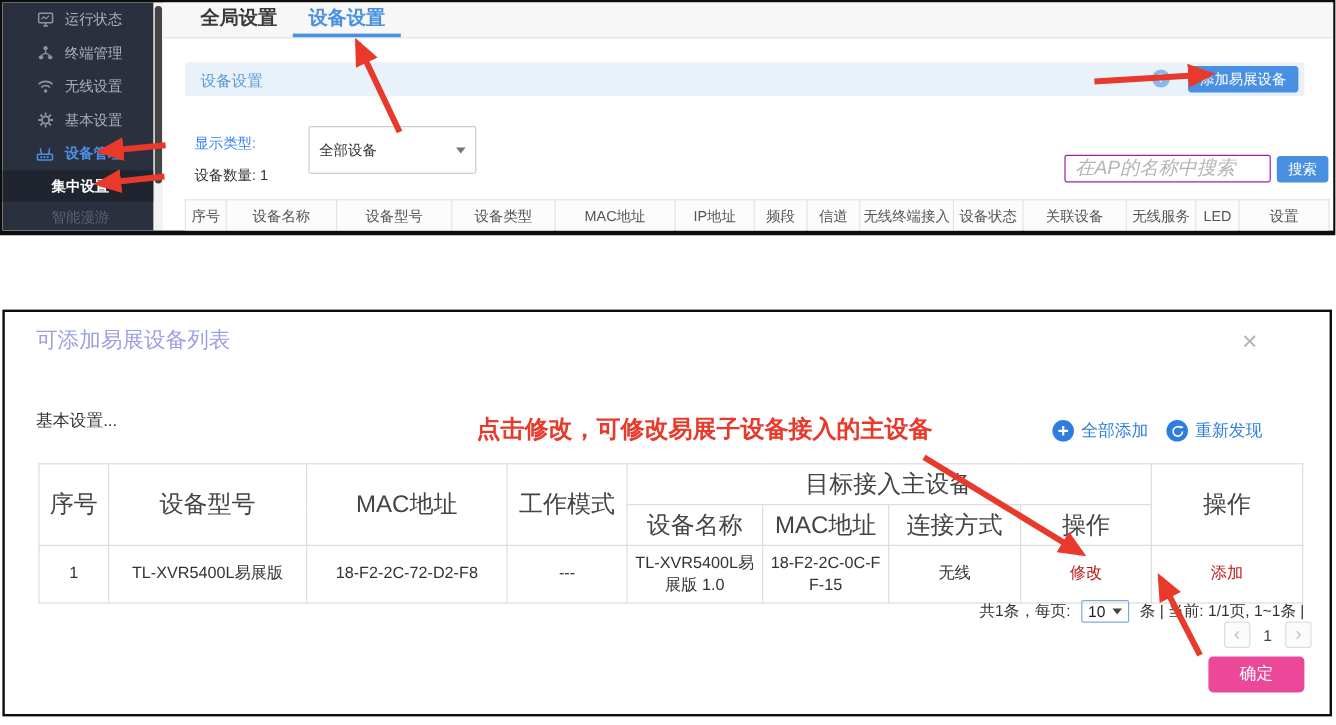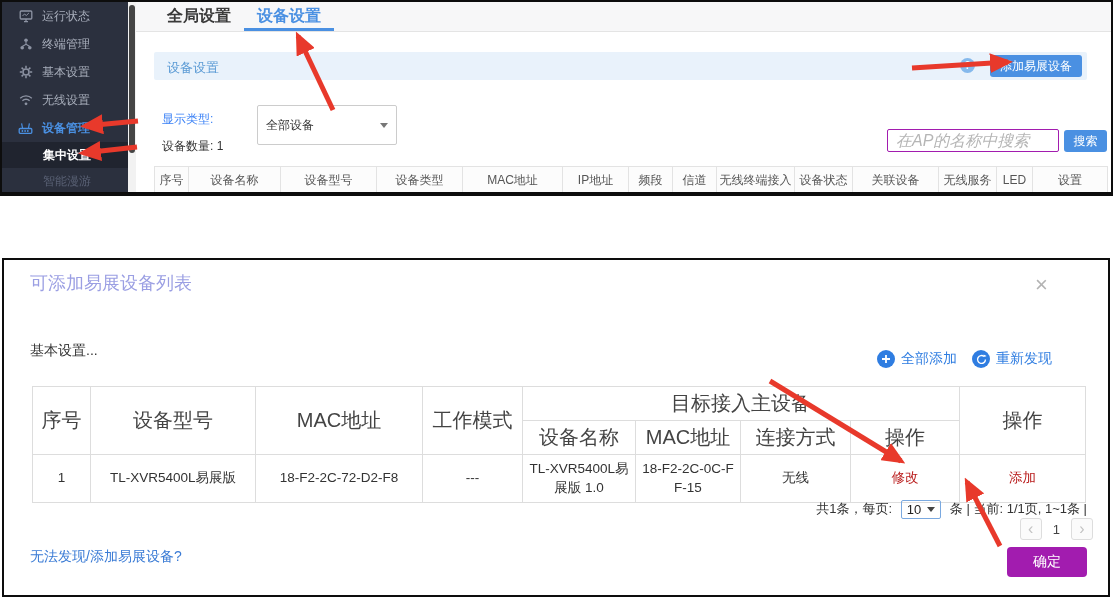--- a/index.html
+++ b/index.html
@@ -2,21 +2,21 @@
 <html><head>
 <meta charset="utf-8">
 <style>
   * { margin:0; padding:0; box-sizing:border-box; }
   html,body { background:#fff; }
   body { font-family:"Liberation Sans","DejaVu Sans",sans-serif; width:1113px; height:604px; position:relative; overflow:hidden; }
 
   
   .shot { position:absolute; left:0; top:0; width:1113px; height:196px; border:2px solid #0d0d0d; border-bottom-width:4px; background:#fff; overflow:hidden; }
   .sidebar { position:absolute; left:0; top:0; bottom:0; width:126px; background:#2b303e; }
-  .side-item { height:28px; display:flex; align-items:center; padding-left:16px; color:#a9afbc; font-size:12px; cursor:pointer; }
+  .side-item { height:28px; display:flex; align-items:center; padding-left:28px; color:#a9afbc; font-size:12px; cursor:pointer; }
   .side-item .s-icon { width:15px; height:15px; margin-right:9px; display:inline-flex; align-items:center; justify-content:center; color:#8d93a3; }
   .side-item.active { color:#4a90e2; font-weight:bold; }
   .side-item.active .s-icon { color:#4a90e2; }
   .sub-item { height:26px; display:flex; align-items:center; padding-left:41px; font-size:12px; color:#fff; font-weight:bold; background:#20242f; cursor:pointer; }
   .sub-item.dim { background:transparent; color:#596074; font-weight:normal; }
   .v-scroll { position:absolute; left:126px; top:0; bottom:0; width:8px; background:#f2f2f2; }
   .v-thumb { position:absolute; left:1px; top:3px; width:6px; height:148px; background:#454545; border-radius:3px; }
   .content { position:absolute; left:134px; top:0; right:0; bottom:0; background:#fff; }
   .tabbar { position:absolute; left:0; top:0; right:0; height:30px; background:#f7f7f8; border-bottom:1px solid #e4e4e4; display:flex; padding-left:18px; }
   .tab { width:90px; text-align:center; line-height:28px; font-size:16px; color:#3a3a3a; font-weight:bold; cursor:pointer; border-bottom:3px solid transparent; }
@@ -54,21 +54,21 @@
   .m-table thead tr:last-child th { height:28px; }
   .m-table td { border:1px solid #ddd; font-size:13.5px; color:#333; text-align:center; height:48px; padding:2px 4px; word-break:break-all; line-height:1.35; }
   .m-table .link { color:#b91c1c; cursor:pointer; }
   .m-pg { position:absolute; left:28px; top:240px; width:1055px; text-align:right; font-size:13px; color:#333; }
   .pg-select { display:inline-flex; align-items:center; gap:6px; border:1px solid #7aa9e0; border-radius:2px; padding:1px 5px; margin:0 5px; font-size:13px; color:#222; vertical-align:middle; cursor:pointer; }
   .pg-select .dd-caret { width:0; height:0; border-left:4px solid transparent; border-right:4px solid transparent; border-top:5px solid #444; }
   .m-nav { position:absolute; top:258px; right:15px; display:flex; align-items:center; gap:11px; }
   .nav-box { width:22px; height:22px; border:1px solid #ddd; border-radius:3px; background:#fbfbfb; color:#c3c3c3; font-size:16px; text-align:center; line-height:19px; cursor:pointer; }
   .nav-page { font-size:13px; color:#444; }
   .m-footlink { position:absolute; left:26px; top:288px; font-size:14px; color:#3a7bd5; cursor:pointer; }
-  .confirm-btn { position:absolute; left:1003px; top:287px; width:80px; height:30px; background:#a21caf; color:#fff; border:none; border-radius:4px; font-size:14px; cursor:pointer; }
+  .confirm-btn { position:absolute; left:1003px; top:287px; width:80px; height:30px; background:#ec4899; color:#fff; border:none; border-radius:4px; font-size:14px; cursor:pointer; }
 
   .arrows { position:absolute; left:0; top:0; width:1113px; height:604px; pointer-events:none; z-index:50; }
 </style>
 </head>
 <body>
 
 <div class="shot">
   <div class="sidebar">
     <div class="side-item">
       <span class="s-icon">
@@ -87,35 +87,35 @@
             <circle cx="3.2" cy="10.8" r="1.8" fill="currentColor"></circle>
             <circle cx="10.8" cy="10.8" r="1.8" fill="currentColor"></circle>
             <path d="M7 5v2.2M7 7.2L3.2 9.4M7 7.2l3.8 2.2" stroke="currentColor" stroke-width="1.1" fill="none"></path>
           </svg>
       </span>
       <span>终端管理</span>
     </div>
     <div class="side-item">
       <span class="s-icon">
         <svg width="14" height="14" viewBox="0 0 14 14">
-            <path d="M7 .8v2.4M7 10.8v2.4M.8 7h2.4M10.8 7h2.4M2.6 2.6l1.7 1.7M9.7 9.7l1.7 1.7M11.4 2.6L9.7 4.3M4.3 9.7l-1.7 1.7" stroke="currentColor" stroke-width="1.5"></path>
-            <circle cx="7" cy="7" r="3" fill="none" stroke="currentColor" stroke-width="1.5"></circle>
-          </svg>
-      </span>
-      <span>基本设置</span>
-    </div>
-    <div class="side-item">
-      <span class="s-icon">
-        <svg width="14" height="14" viewBox="0 0 14 14">
             <path d="M1.2 5.2a8.2 8.2 0 0 1 11.6 0" fill="none" stroke="currentColor" stroke-width="1.3"></path>
             <path d="M3.4 7.8a5 5 0 0 1 7.2 0" fill="none" stroke="currentColor" stroke-width="1.3"></path>
             <circle cx="7" cy="10.8" r="1.4" fill="currentColor"></circle>
           </svg>
       </span>
       <span>无线设置</span>
+    </div>
+    <div class="side-item">
+      <span class="s-icon">
+        <svg width="14" height="14" viewBox="0 0 14 14">
+            <path d="M7 .8v2.4M7 10.8v2.4M.8 7h2.4M10.8 7h2.4M2.6 2.6l1.7 1.7M9.7 9.7l1.7 1.7M11.4 2.6L9.7 4.3M4.3 9.7l-1.7 1.7" stroke="currentColor" stroke-width="1.5"></path>
+            <circle cx="7" cy="7" r="3" fill="none" stroke="currentColor" stroke-width="1.5"></circle>
+          </svg>
+      </span>
+      <span>基本设置</span>
     </div>
     <div class="side-item active">
       <span class="s-icon">
         <svg width="15" height="14" viewBox="0 0 15 14">
             <rect x="1.2" y="7.5" width="12.6" height="4.8" rx="1" fill="none" stroke="currentColor" stroke-width="1.3"></rect>
             <path d="M4.6 7.5L3.6 2.4M10.4 7.5l1-5.1" stroke="currentColor" stroke-width="1.2" fill="none"></path>
             <circle cx="4.4" cy="10" r=".9" fill="currentColor"></circle>
             <circle cx="7.1" cy="10" r=".9" fill="currentColor"></circle>
             <circle cx="9.8" cy="10" r=".9" fill="currentColor"></circle>
           </svg>
@@ -210,20 +210,21 @@
       </tbody>
     </table>
   </div>
 </div>
 
 <div class="modal">
   <div class="m-title">可添加易展设备列表</div>
   <div class="m-close">×</div>
 
   <div class="m-status">基本设置...</div>
+  <div class="red-note note-modify">点击修改，可修改易展子设备接入的主设备</div>
 
   <div class="m-action act-addall">
     <span class="blue-circle">
       <svg width="10" height="10" viewBox="0 0 10 10">
           <path d="M5 1v8M1 5h8" stroke="#fff" stroke-width="1.8"></path>
         </svg>
     </span>
     <span>全部添加</span>
   </div>
   <div class="m-action act-rediscover">
@@ -286,21 +287,20 @@
       <span class="dd-caret"></span>
     </span>
     <span>条 | 当前: 1/1页, 1~1条 |</span>
   </div>
   <div class="m-nav">
     <div class="nav-box">‹</div>
     <div class="nav-page">1</div>
     <div class="nav-box">›</div>
   </div>
 
-  <div class="m-footlink">无法发现/添加易展设备?</div>
   <button class="confirm-btn">确定</button>
 </div>
 
 <svg class="arrows" viewBox="0 0 1113 604">
   <defs>
     <marker id="ah" markerWidth="4.6" markerHeight="4" refX="3.6" refY="2" orient="auto">
       <path d="M0,0 L4.6,2 L0,4 z" fill="#e8392b"></path>
     </marker>
   </defs>
   <line x1="333" y1="110" x2="298" y2="36" stroke="#e8392b" stroke-width="5" marker-end="url(#ah)"></line>

